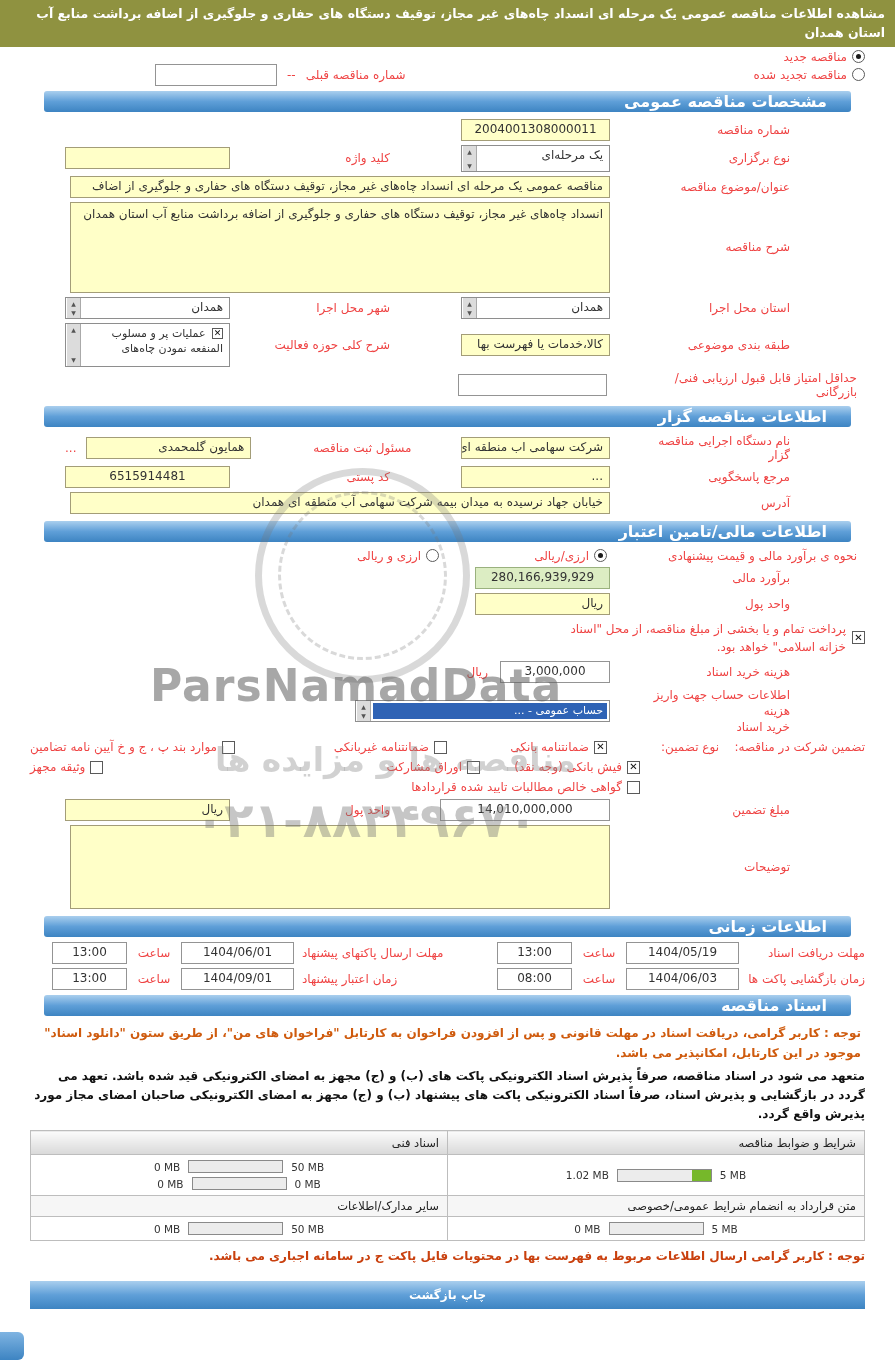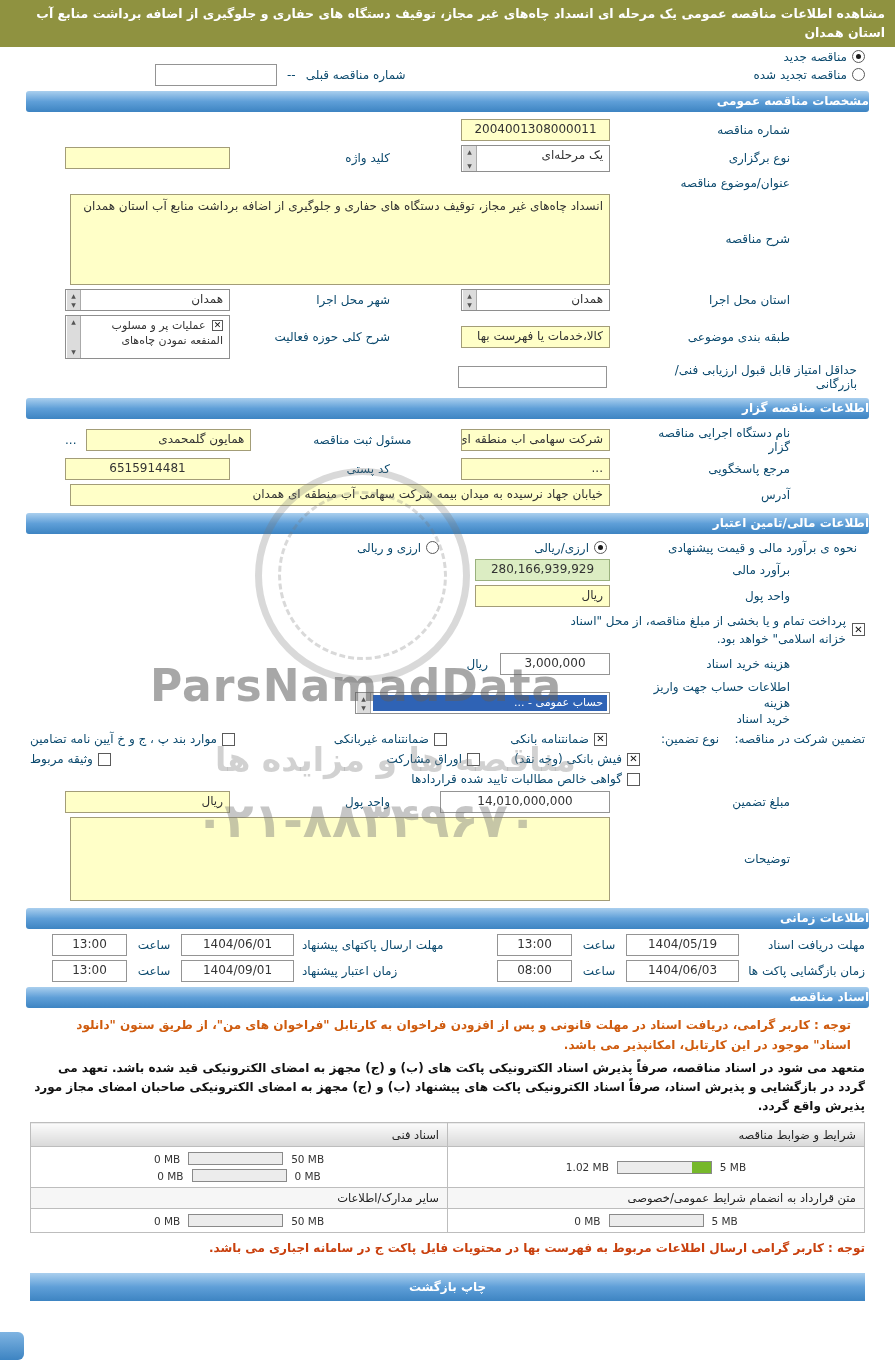--- a/index.html
+++ b/index.html
@@ -1,20 +1,20 @@
 <!DOCTYPE html>
 <html lang="fa" dir="rtl"><head>
 <meta charset="utf-8">
 <style>
 *{box-sizing:border-box;margin:0;padding:0}
 body{width:895px;height:1366px;font-family:"DejaVu Sans",sans-serif;font-size:12px;color:#333;background:#fff;direction:rtl;position:relative;overflow:hidden}
 .topbar{background:#8f9240;color:#fff;font-weight:bold;font-size:12.5px;line-height:1.55;padding:4px 10px;min-height:46px}
-.sectionbar{height:21px;margin:5px 26px;background:linear-gradient(180deg,#aacfee 0%,#5f9fd8 50%,#3d84c2 100%);border-radius:3px;color:#fff;font-weight:bold;font-size:12px;line-height:21px;padding:0 0}
+.sectionbar{height:21px;margin:5px 44px;background:linear-gradient(180deg,#aacfee 0%,#5f9fd8 50%,#3d84c2 100%);border-radius:3px;color:#fff;font-weight:bold;font-size:16px;line-height:21px;padding:0 24px}
 .frow{display:flex;align-items:center;margin:0 30px 0 65px;padding:2px 0}
-.lab{color:#0c4a6e}
+.lab{color:#ef4444}
 .l1{width:145px;margin-right:75px;margin-left:35px;text-align:right;flex-shrink:0}
 .l1l{width:218px;margin-right:8px;margin-left:32px;text-align:right;flex-shrink:0}
 .l2{width:140px;margin-right:auto;margin-left:20px;text-align:right;flex-shrink:0}
 .f{height:22px;border:1px solid #a39d78;background:#ffffc8;padding:2px 6px;white-space:nowrap;overflow:hidden;flex-shrink:0}
 .white{background:#fff;border-color:#949494}
 .green{background:#dcedc3;border-color:#9ab17e}
 .c{text-align:center}
 .num{direction:ltr}
 .w1{width:149px}.w135{width:135px}.w170{width:170px}.wide{width:540px}
 .ta{height:91px;white-space:normal;overflow:hidden;line-height:1.5}
@@ -48,21 +48,21 @@
 .hlab{width:38px;text-align:center;flex-shrink:0}
 .tbox{width:113px}.hbox{width:75px}
 .dtable{width:calc(100% - 60px);margin:6px 30px;border-collapse:collapse;table-layout:fixed}
 .dtable td{border:1px solid #bdbdbd;padding:3px 8px;font-size:11.5px;color:#222}
 .dhead{background:linear-gradient(180deg,#fbfbfb,#d9d9d9);height:24px}
 .dsub{background:#f6f6f6}
 .pwrap{direction:ltr;display:flex;align-items:center;justify-content:center;gap:8px;padding:2px 0}
 .pbar{width:95px;height:13px;border:1px solid #8a8a8a;background:#ececec;position:relative;flex-shrink:0}
 .pfill{position:absolute;top:0;bottom:0;right:0;background:#76b82a}
 .psz{font-size:10.5px;color:#333}
-.notice1{margin:8px 44px 4px;color:#cf5b0e;font-weight:bold;line-height:1.6}
+.notice1{margin:8px 34px 4px;color:#cf5b0e;font-weight:bold;line-height:1.6}
 .commit{margin:2px 30px;font-weight:bold;line-height:1.6;color:#111}
 .notice2{margin:8px 30px 0;color:#c9400e;font-weight:bold}
 .footerbar{margin:18px 30px 0;height:28px;border-radius:0;background:linear-gradient(180deg,#aacfee 0%,#5f9fd8 50%,#3d84c2 100%);color:#fff;font-weight:bold;display:flex;align-items:center;justify-content:center;cursor:pointer}
 .corner{position:absolute;left:0;bottom:6px;width:24px;height:28px;background:linear-gradient(180deg,#7fb4e2,#3d84c2);border-radius:0 6px 6px 0}
 .wm{position:absolute;pointer-events:none;z-index:30;font-weight:bold}
 .wm-circle{left:255px;top:468px;width:215px;height:215px;border:7px solid rgba(120,120,120,.28);border-radius:50%}
 .wm-circle2{left:278px;top:491px;width:169px;height:169px;border:3px dashed rgba(120,120,120,.28);border-radius:50%}
 .wm-brand{left:150px;top:660px;font-size:44px;letter-spacing:1px;direction:ltr;color:rgba(95,95,95,.55)}
 .wm-tag{left:215px;top:740px;font-size:33px;color:rgba(135,135,135,.38)}
 .wm-phone{left:195px;top:792px;font-size:48px;color:rgba(120,120,120,.42)}
@@ -102,20 +102,21 @@
   <div class="sel tall w1">
     <span class="sb"></span>
     <span>یک مرحله‌ای</span>
   </div>
   <span class="lab l2">کلید واژه</span>
   <div class="f" style="width:165px"></div>
 </div>
 
 <div class="frow">
   <span class="lab l1">عنوان/موضوع مناقصه</span>
+  <div class="f wide">مناقصه عمومی یک مرحله ای انسداد چاه‌های غیر مجاز، توقیف دستگاه های حفاری و جلوگیری از اضاف</div>
 </div>
 
 <div class="frow">
   <span class="lab l1">شرح مناقصه</span>
   <div class="f wide ta">انسداد چاه‌های غیر مجاز، توقیف دستگاه های حفاری و جلوگیری از اضافه برداشت منابع آب استان همدان</div>
 </div>
 
 <div class="frow">
   <span class="lab l1">استان محل اجرا</span>
   <div class="sel w1">
@@ -250,21 +251,21 @@
   <label class="gopt wB">
     <span class="cb">
         <span></span>
       </span>
     <span class="lab">اوراق مشارکت</span>
   </label>
   <label class="gopt last">
     <span class="cb">
         <span></span>
       </span>
-    <span class="lab">وثیقه مربوط</span>
+    <span class="lab">وثیقه مجهز</span>
   </label>
 </div>
 
 <div class="grow gind">
   <label class="gopt auto">
     <span class="cb">
         <span></span>
       </span>
     <span class="lab">گواهی خالص مطالبات تایید شده قراردادها</span>
   </label>

